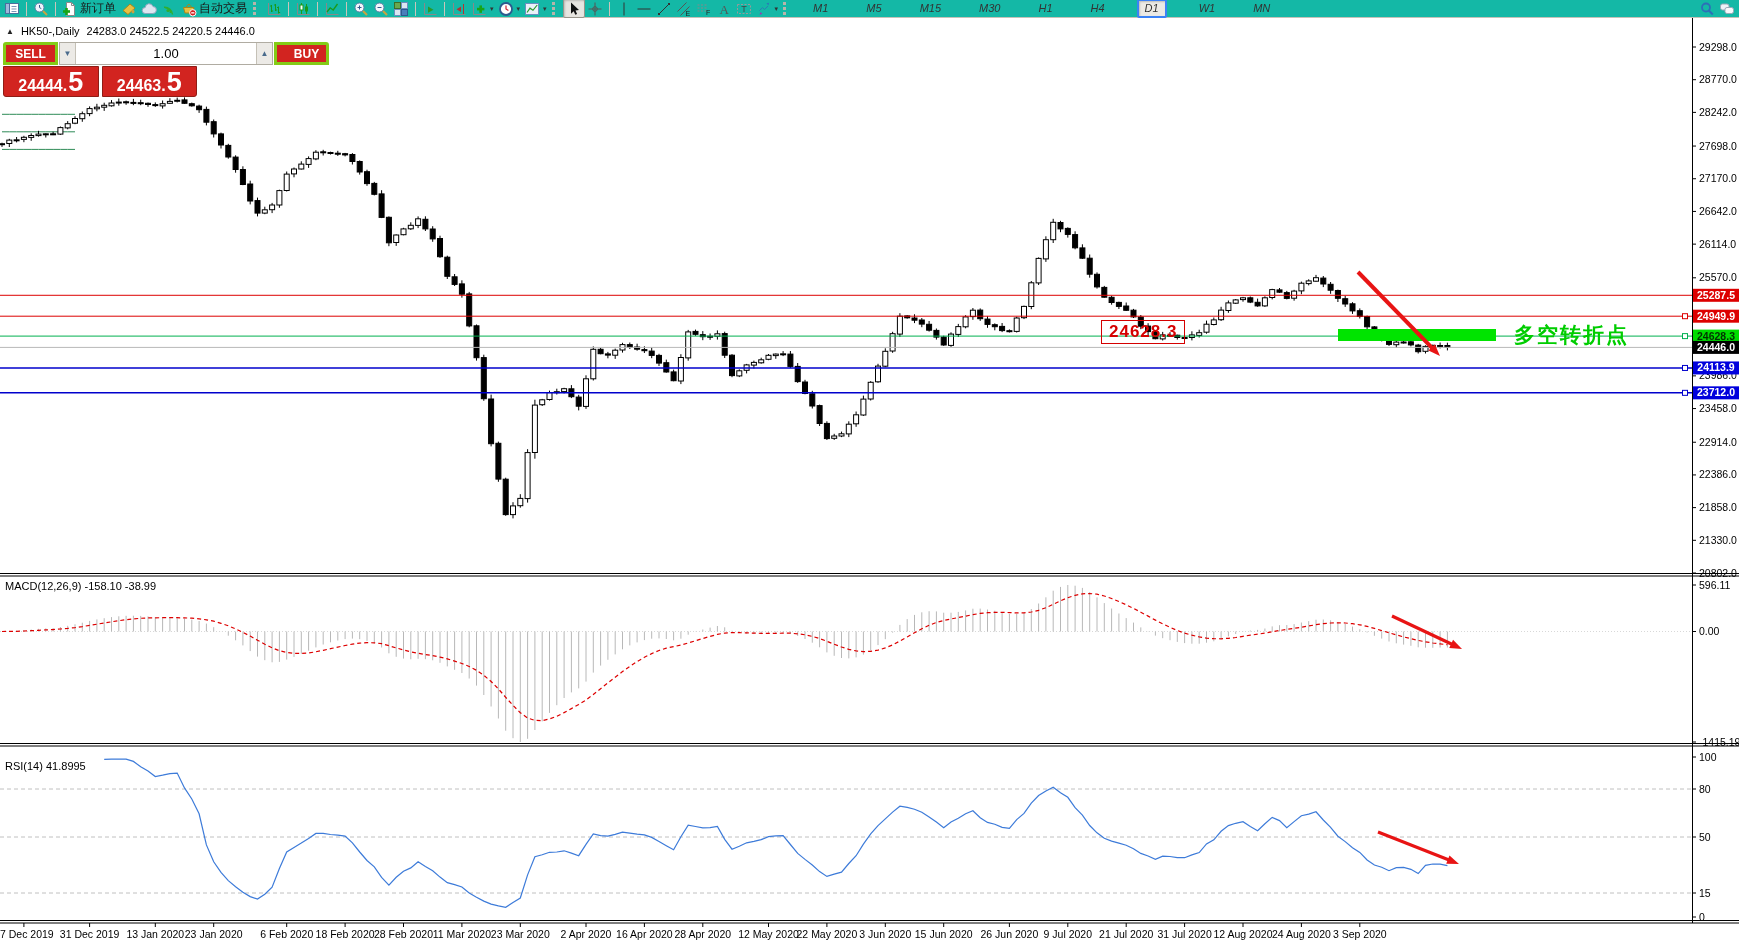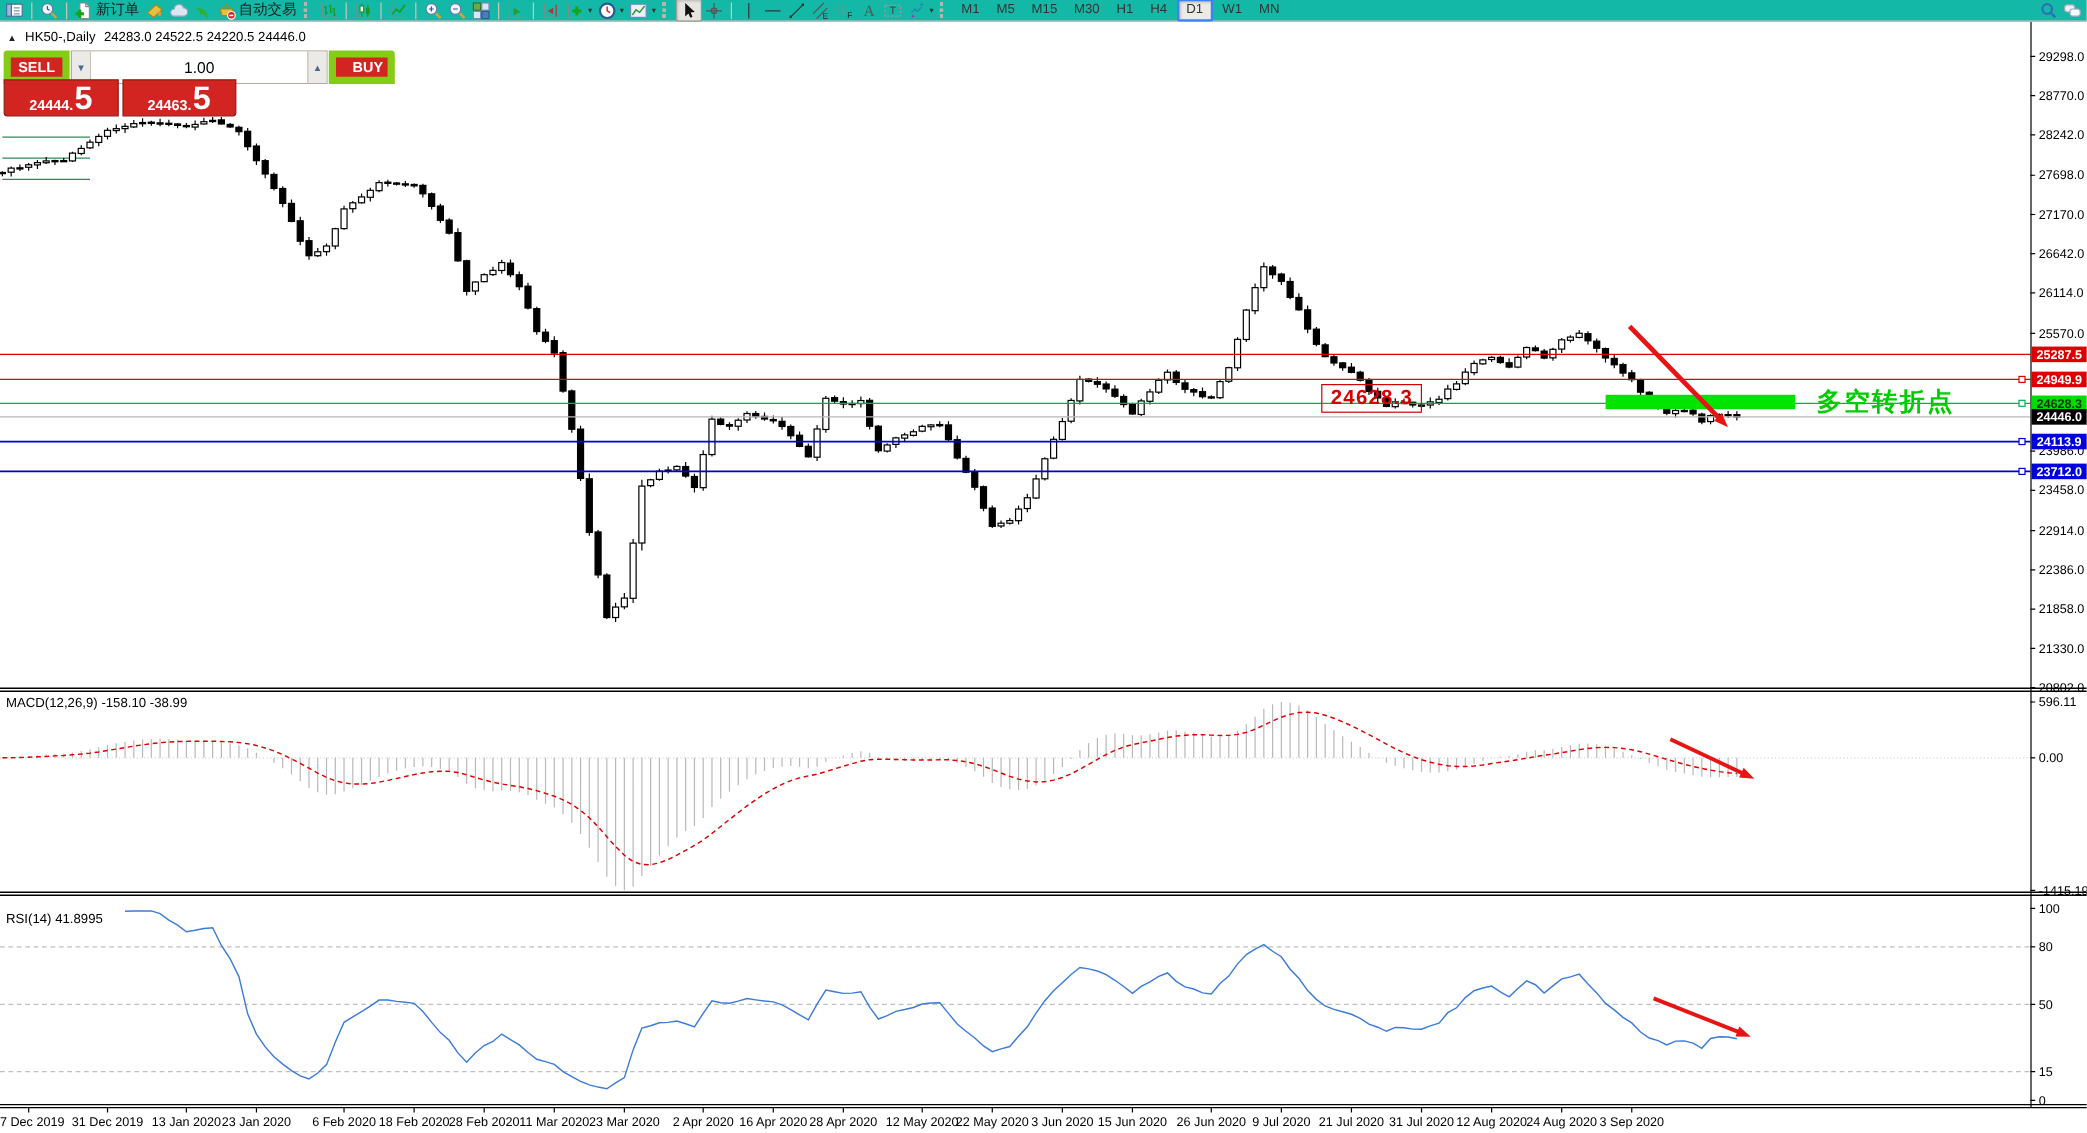--- a/index.html
+++ b/index.html
@@ -10,45 +10,45 @@
     border-bottom:1px solid #c6c2b8;display:flex;align-items:center;padding:0 2px;z-index:10;box-sizing:border-box;}
   .tb-btn{height:17px;display:inline-flex;align-items:center;justify-content:center;gap:2px;
     padding:0 2px;cursor:default;}
   .tb-btn svg{display:block;}
   .tb-active{background:#e7e5e0;border:1px solid #98948a;border-radius:2px;box-shadow:inset 1px 1px 2px rgba(0,0,0,.18);}
   .tb-label{font-size:12px;color:#1a1a1a;white-space:nowrap;padding-right:1px;}
   .caret{font-size:7px;color:#333;margin-left:1px;}
   .tb-sep{width:1px;height:14px;background:#c9c5ba;margin:0 4px;flex:0 0 auto;}
   .tb-grip{width:3px;height:13px;border-left:3px dotted #b8b4aa;margin:0 5px 0 3px;flex:0 0 auto;}
   .tb-spacer{flex:1;}
-  .tf-btn{font-size:11px;color:#333;padding:0 6px;height:15px;line-height:15px;margin:0 1px;}
+  .tf-btn{font-size:11px;color:#333;padding:0 6px;height:15px;line-height:15px;margin:0 13px;font-style:italic;}
   .tf-active{background:#eceae5;border:2px solid #3b82f6;border-radius:2px;box-shadow:inset 1px 1px 2px rgba(0,0,0,.2);}
   
   #chart{position:absolute;left:0;top:0;z-index:1;}
   
   .chart-title{position:absolute;left:6px;top:25px;font-size:11px;color:#000;z-index:5;
     display:flex;gap:7px;align-items:center;white-space:nowrap;}
   .collapse{font-size:8px;color:#222;}
   .trade-panel{position:absolute;left:3px;top:42px;width:194px;z-index:6;}
   .tp-row1{display:grid;grid-template-columns:55px 1fr 55px;height:23px;gap:1px;}
-  .btn-sell,.btn-buy{background:#d22420;border:6px solid #84cc16;color:#fff;font-weight:bold;
+  .btn-sell,.btn-buy{background:#d22420;border:3px solid #84cc16;color:#fff;font-weight:bold;
     font-size:12px;display:flex;align-items:center;justify-content:center;cursor:pointer;}
   .btn-sell{border-radius:3px 0 0 0;}
   .btn-buy{border-radius:0 3px 0 0;padding-left:16px;}
   .tp-vol{display:flex;border:1px solid #b0aca2;background:#fff;box-sizing:border-box;}
   .vol-btn{width:16px;background:#eceae6;border:0;color:#4a6b8c;font-size:8px;padding:0;cursor:pointer;}
   .vol-down{border-right:1px solid #c5c1b7;}
   .vol-up{border-left:1px solid #c5c1b7;}
   .vol-input{flex:1;border:0;text-align:center;font-size:13px;font-family:inherit;min-width:0;outline:none;}
   .tp-row2{display:grid;grid-template-columns:1fr 1fr;gap:3px;margin-top:1px;height:31px;}
   .tp-price{background:#d22420;border:1px solid #8f1d16;color:#fff;display:flex;align-items:flex-end;
     justify-content:center;padding-bottom:2px;}
   .tp-price.left{border-radius:0 0 0 3px;}
   .tp-price.right{border-radius:0 0 3px 0;}
-  .p-main{font-size:12px;font-weight:bold;line-height:1;}
+  .p-main{font-size:16px;font-weight:bold;line-height:1;}
   .p-big{font-size:27px;font-weight:bold;line-height:.8;margin-left:1px;}
   .ind-label{position:absolute;font-size:11px;color:#000;z-index:5;white-space:nowrap;}
   #macd-label{left:5px;top:580px;}
   #rsi-label{left:5px;top:760px;}
   .price-box{position:absolute;left:1101px;top:320px;border:1px solid #d50000;color:#d50000;
     font-size:17px;font-weight:700;padding:1px 7px;letter-spacing:1px;z-index:5;}
   .cn-label{position:absolute;left:1514px;top:321px;font-size:21px;font-weight:700;color:#00cd00;
     letter-spacing:2px;z-index:5;font-family:"Liberation Serif","DejaVu Serif",serif;}
 </style>
 </head>

